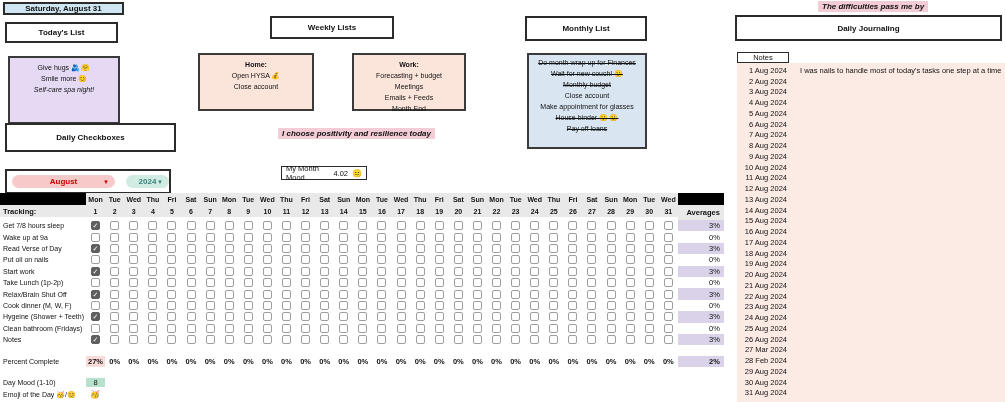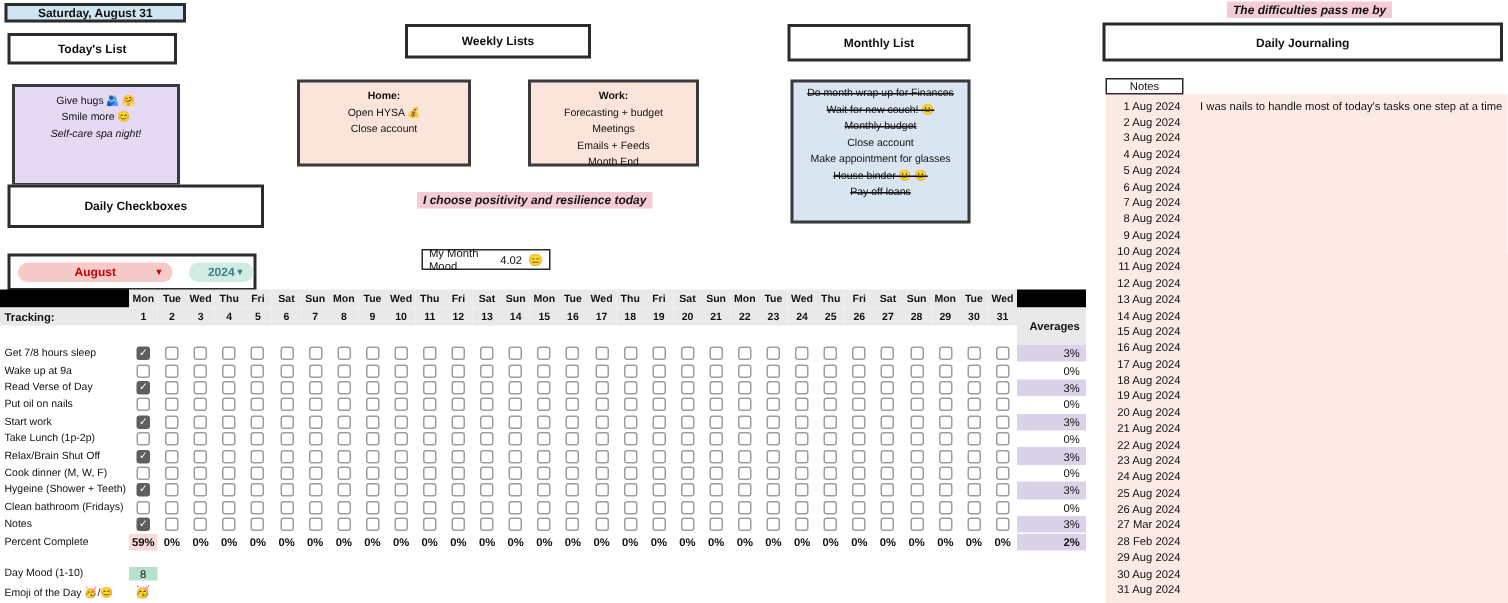--- a/index.html
+++ b/index.html
@@ -163,21 +163,21 @@
     <div class="cell hdr" style="height: 12px;">22</div>
     <div class="cell hdr" style="height: 12px;">23</div>
     <div class="cell hdr" style="height: 12px;">24</div>
     <div class="cell hdr" style="height: 12px;">25</div>
     <div class="cell hdr" style="height: 12px;">26</div>
     <div class="cell hdr" style="height: 12px;">27</div>
     <div class="cell hdr" style="height: 12px;">28</div>
     <div class="cell hdr" style="height: 12px;">29</div>
     <div class="cell hdr" style="height: 12px;">30</div>
     <div class="cell hdr" style="height: 12px;">31</div>
-    <div class="cell hdr avgcell" style="height: 25px;">Averages</div>
+    <div class="cell hdr avgcell" style="height: 15px;">Averages</div>
     <div class="cell rowlabel" style="height: 11.4px;">Get 7/8 hours sleep</div>
     <div class="cell " style="height: 11.4px;">
       <div class="cb on">✓</div>
     </div>
     <div class="cell " style="height: 11.4px;">
       <div class="cb"></div>
     </div>
     <div class="cell " style="height: 11.4px;">
       <div class="cb"></div>
     </div>
@@ -1212,21 +1212,21 @@
     <div class="cell " style="height: 11.4px;">
       <div class="cb"></div>
     </div>
     <div class="cell " style="height: 11.4px;">
       <div class="cb"></div>
     </div>
     <div class="cell avgcell lav" style="height: 11.4px;">3%</div>
   </div>
 <div class="abs grid" style="left:0;top:356px;" id="percent-row">
     <div class="cell rowlabel" style="height: 11px;">Percent Complete</div>
-    <div class="cell pv" style="height: 11px; background: rgb(249, 220, 216);">59%</div>
+    <div class="cell pv" style="height: 11px; background: rgb(249, 220, 216);">27%</div>
     <div class="cell pv" style="height: 11px;">0%</div>
     <div class="cell pv" style="height: 11px;">0%</div>
     <div class="cell pv" style="height: 11px;">0%</div>
     <div class="cell pv" style="height: 11px;">0%</div>
     <div class="cell pv" style="height: 11px;">0%</div>
     <div class="cell pv" style="height: 11px;">0%</div>
     <div class="cell pv" style="height: 11px;">0%</div>
     <div class="cell pv" style="height: 11px;">0%</div>
     <div class="cell pv" style="height: 11px;">0%</div>
     <div class="cell pv" style="height: 11px;">0%</div>

